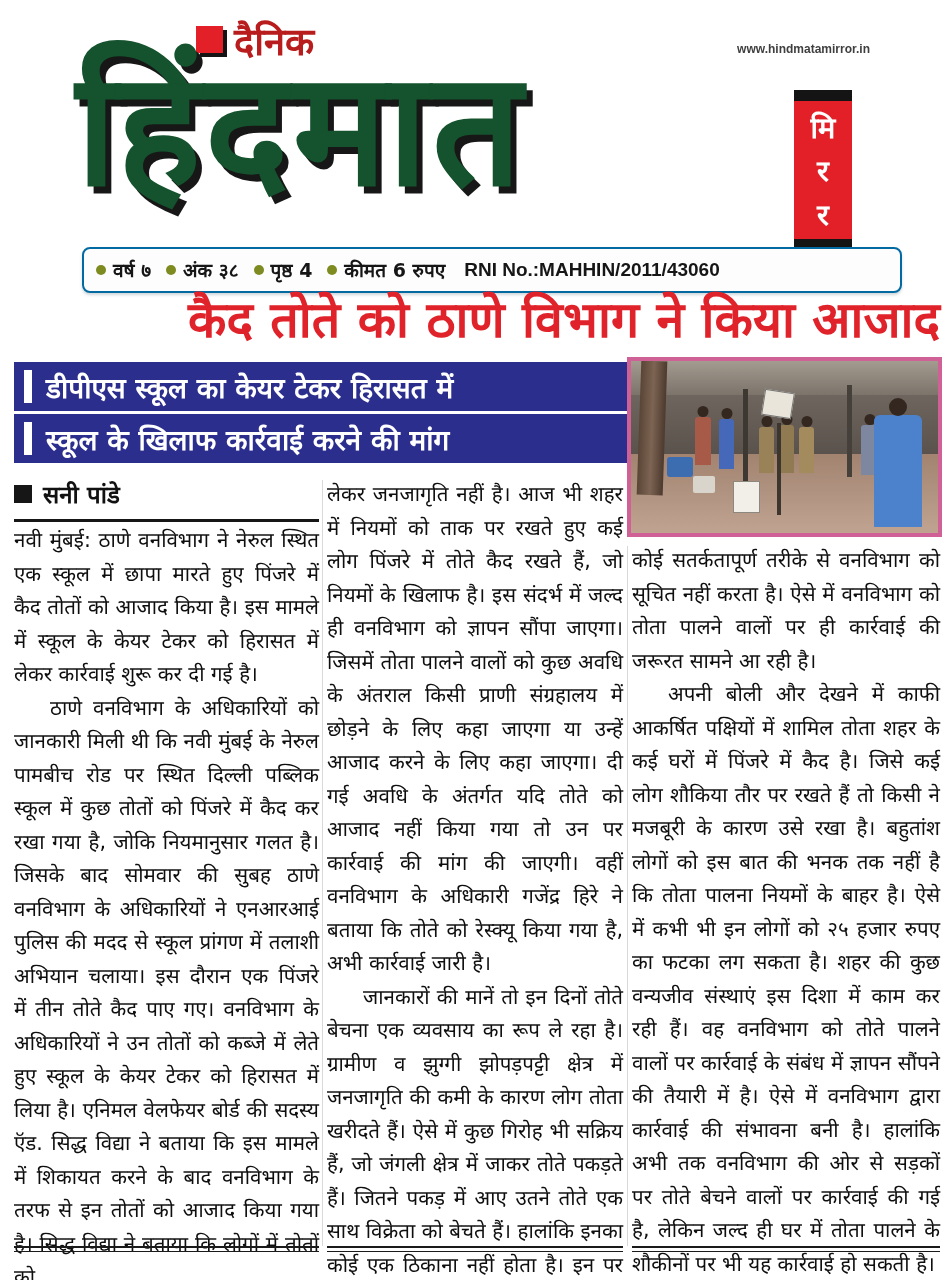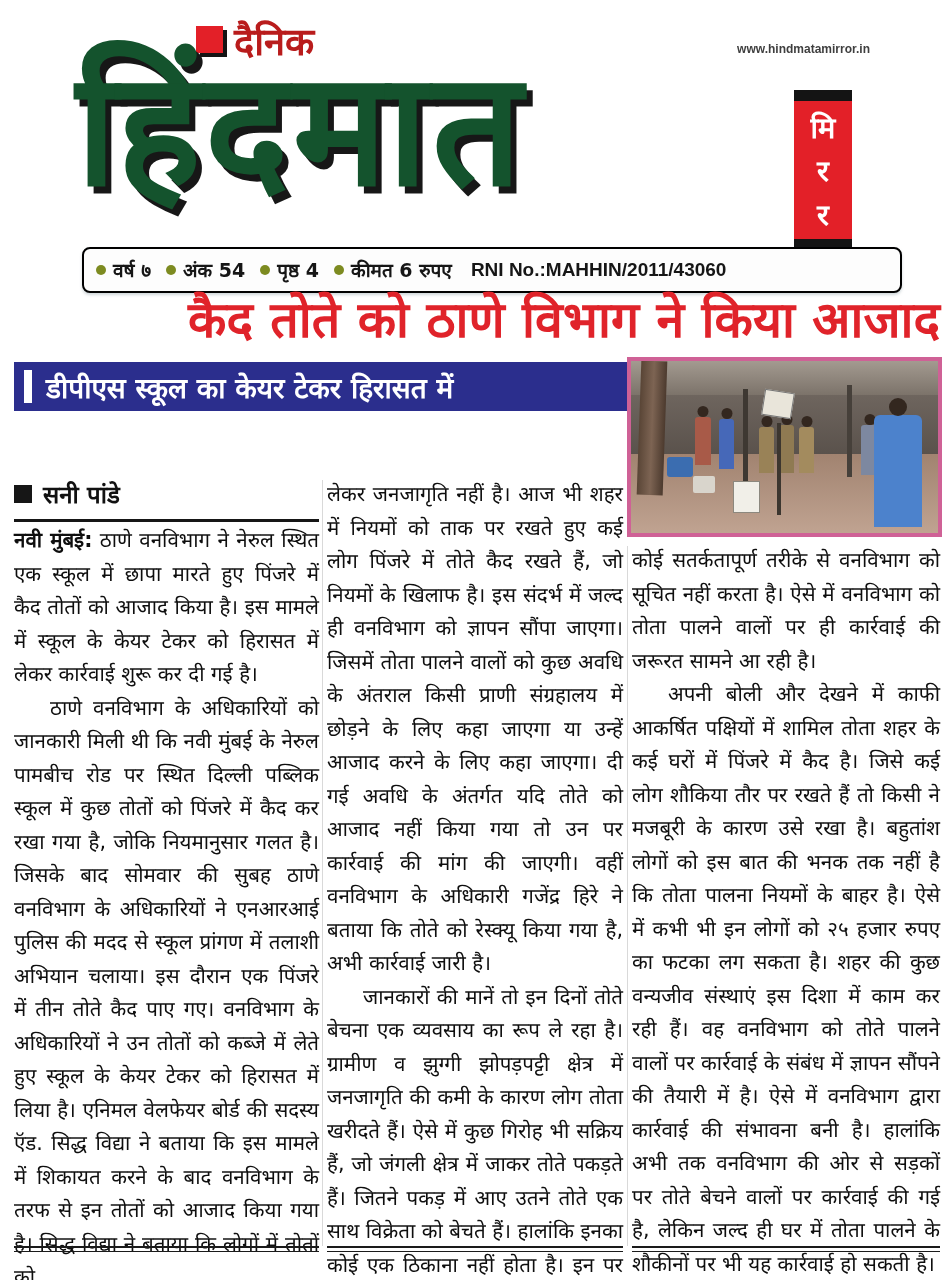--- a/index.html
+++ b/index.html
@@ -19,21 +19,21 @@
     letter-spacing:4px;text-shadow:6px 7px 0 #171717;white-space:nowrap;
   }
   .logo-vertical{
     left:794px;top:90px;width:58px;height:130px;background:#e32028;
     border-top:11px solid #141414;border-bottom:11px solid #141414;
     display:flex;flex-direction:column;align-items:center;justify-content:space-around;
     color:#fff;font-size:29px;font-weight:bold;padding:4px 0;
   }
   .infobar{
     left:82px;top:247px;width:792px;height:42px;background:#fdfdfd;
-    border:2px solid #000000;border-radius:8px;box-shadow:0 2px 3px rgba(120,140,150,.35);
+    border:2px solid #0369a1;border-radius:8px;box-shadow:0 2px 3px rgba(120,140,150,.35);
     display:flex;align-items:center;padding:0 12px;gap:15px;
     font-size:19px;font-weight:bold;color:#161616;white-space:nowrap;
   }
   .info-item{display:flex;align-items:center;gap:7px;}
   .dot{width:10px;height:10px;border-radius:50%;background:#7d8b21;flex:0 0 auto;}
   .rni{font-family:"Liberation Sans",sans-serif;font-size:19px;font-weight:bold;margin-left:4px;}
 
   
   .headline{
     left:8px;top:290px;width:932px;text-align:right;font-size:50px;line-height:1.2;
@@ -76,21 +76,21 @@
   .byline{left:14px;top:477px;width:305px;display:flex;align-items:center;gap:11px;
     font-size:24px;font-weight:bold;padding-bottom:9px;border-bottom:3px solid #161616;box-sizing:border-box;}
   .byline-square{width:18px;height:18px;background:#161616;flex:0 0 auto;}
 
   .col{text-align:justify;font-size:20.5px;line-height:33.5px;color:#0e0e0e;}
   .col p{margin:0;}
   .col p.ind{text-indent:36px;}
   .col1{left:14px;top:524px;width:305px;}
   .col2{left:327px;top:478px;width:296px;}
   .col3{left:632px;top:544px;width:308px;}
-  .bold{font-weight:bold;margin-top:32px;}
+  .bold{font-weight:normal;margin-top:32px;}
 
   .col-divider{width:1px;background:#d9d9d9;}
   .div1{left:322px;top:480px;height:766px;}
   .div2{left:627px;top:546px;height:700px;}
 
   .bottom-rule{height:3px;border-top:2px solid #1a1a1a;border-bottom:1px solid #1a1a1a;}
   .br1{left:14px;top:1246px;width:305px;}
   .br2{left:327px;top:1246px;width:296px;}
   .br3{left:632px;top:1246px;width:308px;}
 </style>
@@ -107,40 +107,43 @@
   <span>र</span>
 </div>
 
 <div class="abs infobar">
   <span class="info-item">
     <span class="dot"></span>
     <span>वर्ष ७</span>
   </span>
   <span class="info-item">
     <span class="dot"></span>
-    <span>अंक 54</span>
+    <span>अंक ३८</span>
   </span>
   <span class="info-item">
     <span class="dot"></span>
     <span>पृष्ठ 4</span>
   </span>
   <span class="info-item">
     <span class="dot"></span>
     <span>कीमत 6 रुपए</span>
   </span>
   <span class="rni">RNI No.:MAHHIN/2011/43060</span>
 </div>
 
 <div class="abs headline">कैद तोते को ठाणे विभाग ने किया आजाद</div>
 
 <div class="abs subhead-box">
   <div class="subhead-row">
     <span>डीपीएस स्कूल का केयर टेकर हिरासत में</span>
   </div>
   <div class="subhead-divider"></div>
+  <div class="subhead-row">
+    <span>स्कूल के खिलाफ कार्रवाई करने की मांग</span>
+  </div>
 </div>
 
 <div class="abs photo">
   <div class="ph-roof"></div>
   <div class="ph-shed"></div>
   <div class="ph-ground"></div>
   <div class="ph-trunk"></div>
   <div class="ph-pillar1"></div>
   <div class="ph-pillar2"></div>
   <div class="ph-barrel"></div>

